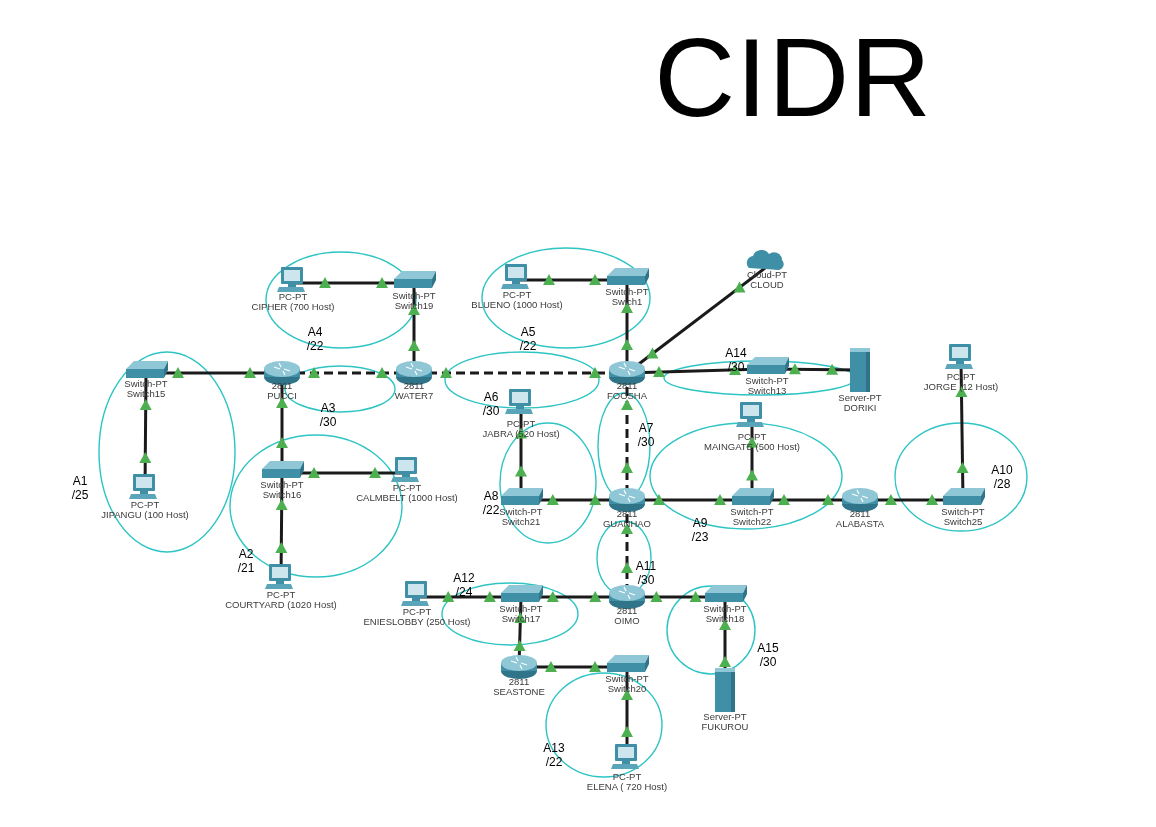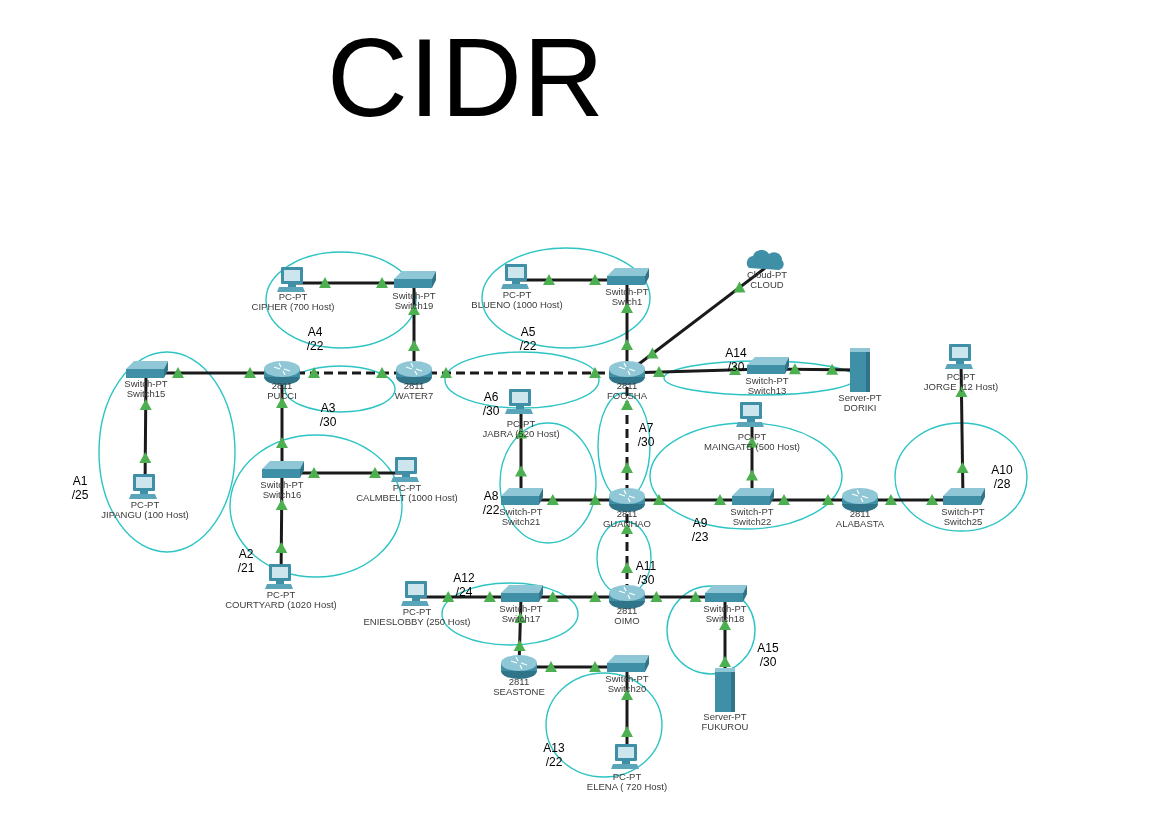--- a/index.html
+++ b/index.html
@@ -1,17 +1,17 @@
 <!DOCTYPE html>
 <html><head>
 <meta charset="utf-8">
 <style>
   html, body { margin:0; padding:0; background:#ffffff; }
   body { width:1156px; height:827px; position:relative; overflow:hidden; font-family:"Liberation Sans", sans-serif; }
-  #title { position:absolute; left:0; width:932px; top:22px; text-align:center; font-size:112px; color:#000; font-family:"Liberation Sans", sans-serif; letter-spacing:1px; line-height:1; }
+  #title { position:absolute; left:0; width:932px; top:22px; text-align:right; font-size:112px; color:#000; font-family:"Liberation Sans", sans-serif; letter-spacing:1px; line-height:1; }
   #diagram { position:absolute; left:0; top:0; }
   .lbl { font-family:"Liberation Sans", sans-serif; font-size:9.5px; fill:#3a3a3a; text-anchor:middle; }
   .area { font-family:"Liberation Sans", sans-serif; font-size:12px; fill:#000; text-anchor:middle; }
   .link { stroke:#1a1a1a; stroke-width:3; fill:none; }
   .link.dashed { stroke-dasharray:9 5; }
   .ell { fill:none; stroke:#2ec4c4; stroke-width:1.4; }
   .tri { fill:#4caf50; }
 </style>
 </head>
 <body>

